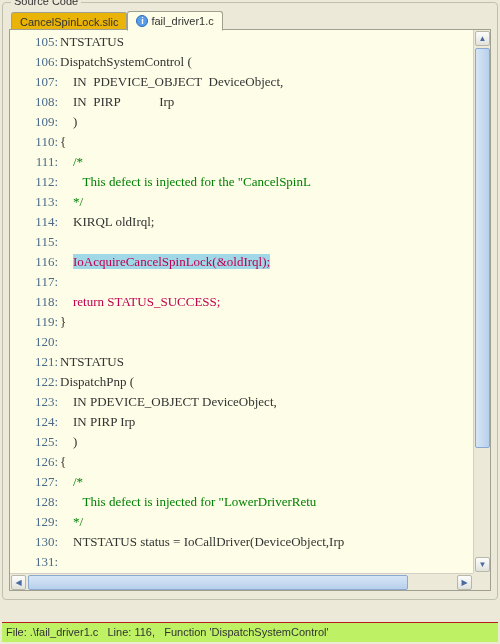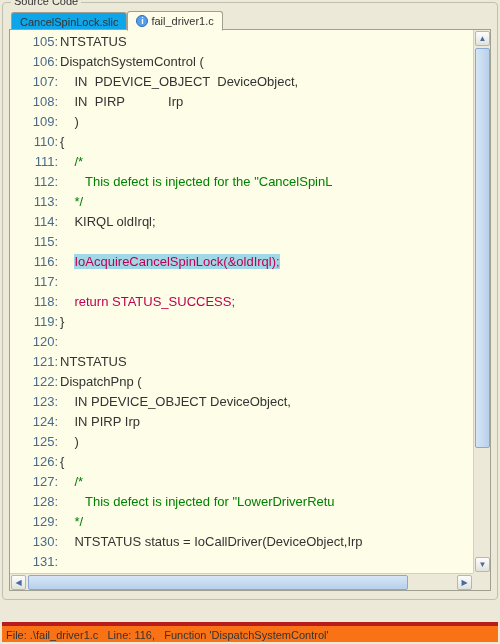--- a/index.html
+++ b/index.html
@@ -31,21 +31,21 @@
     font-size: 11px;
     color: #333;
   }
   .tabs {
     display: flex;
     align-items: flex-end;
     margin-bottom: -1px;
     padding-left: 2px;
   }
   .tab {
-    background: #0ea5e9;
+    background: #eab308;
     border: 1px solid #a0a090;
     border-bottom: none;
     border-radius: 3px 3px 0 0;
     padding: 2px 8px 2px 8px;
     margin-right: 0px;
     font-size: 11px;
     color: #333;
     display: flex;
     align-items: center;
     gap: 3px;
@@ -80,21 +80,21 @@
     position: relative;
     overflow: hidden;
   }
   .code-area {
     position: absolute;
     left: 0;
     top: 0;
     right: 17px;
     bottom: 17px;
     overflow: hidden;
-    font-family: Liberation Sans, sans-serif;
+    font-family: Liberation Serif, serif;
     font-size: 13px;
     line-height: 20px;
     padding: 2px 0 0 0;
     color: #333;
     white-space: pre;
   }
   .line {
     display: flex;
     height: 20px;
     align-items: center;
@@ -182,22 +182,22 @@
   }
   .statusbar {
     position: absolute;
     left: 2px;
     right: 2px;
     bottom: 2px;
     height: 20px;
     font-size: 11px;
     color: #333;
     padding: 3px 4px 0 4px;
-    background: #f97316;
-    border-top: 4px solid #b91c1c;
+    background: #bef264;
+    border-top: 1px solid #b91c1c;
     white-space: nowrap;
   }
 </style>
 </head>
 <body>
 
 <div class="groupbox">
   <div class="groupbox-title">Source Code</div>
 
   <div class="tabs" id="tab-bar">

